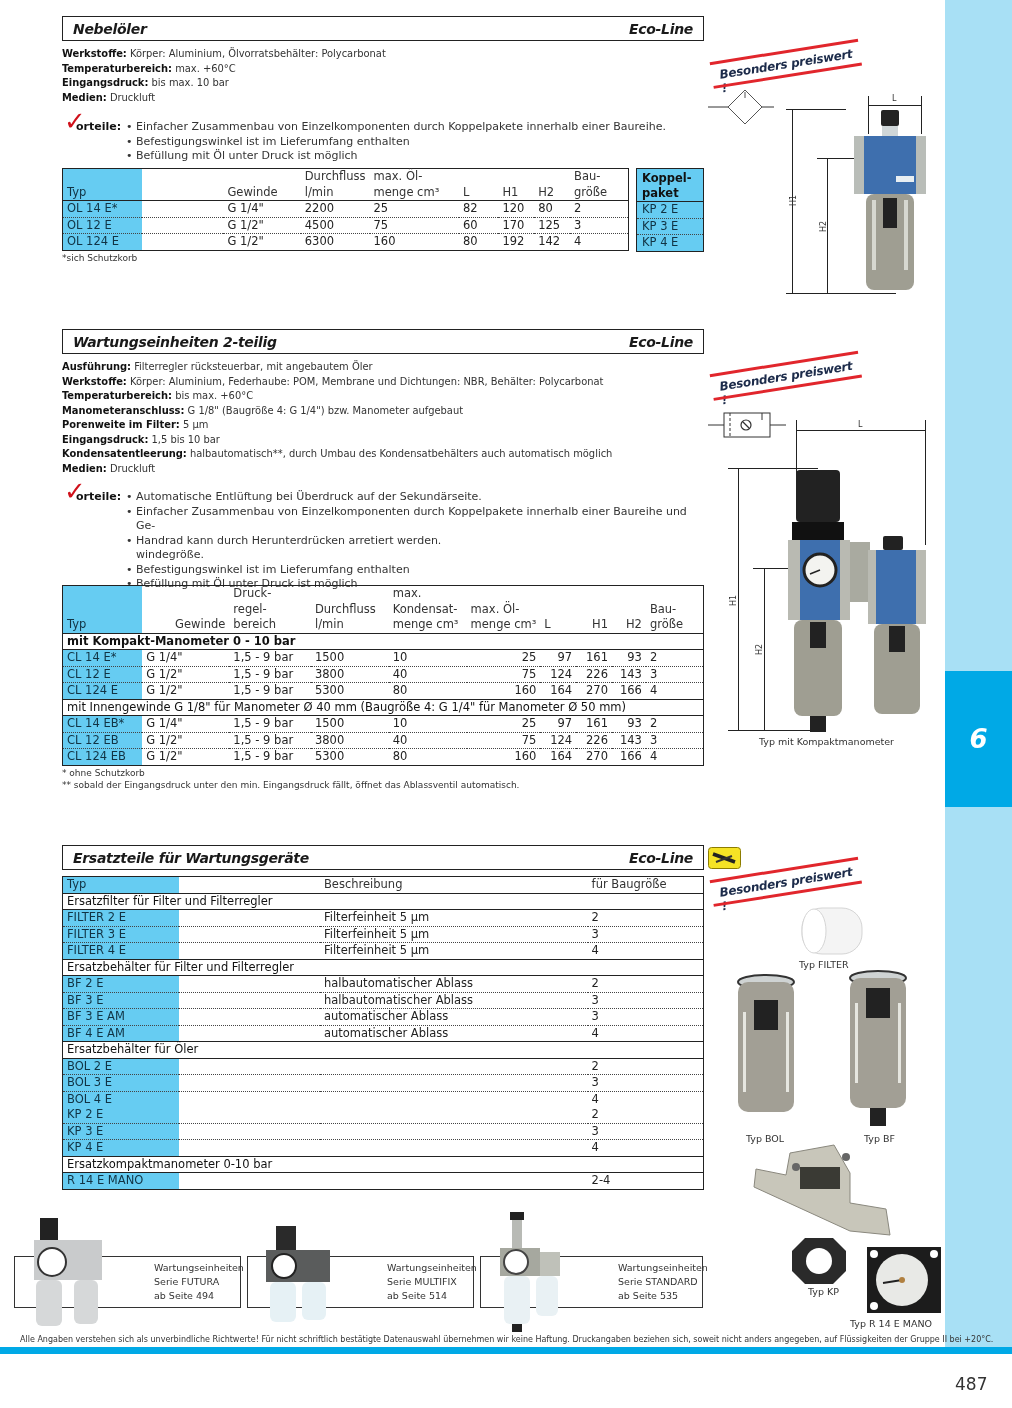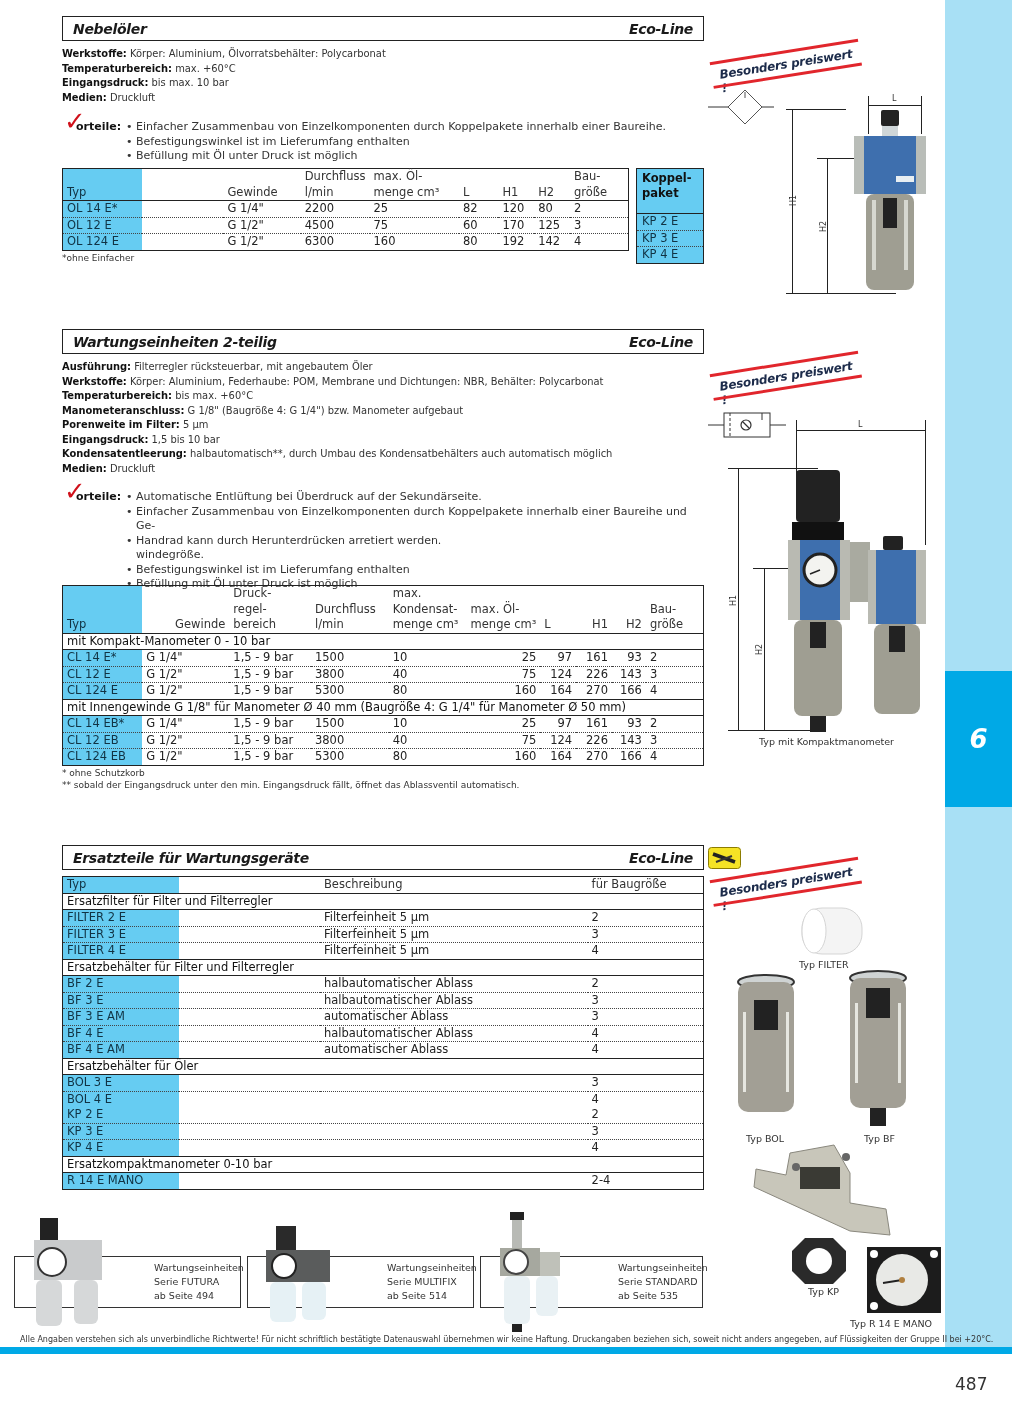--- a/index.html
+++ b/index.html
@@ -31,21 +31,21 @@
   .tbl td, .tbl th { padding: 0 4px; text-align: left; font-weight: normal; white-space: nowrap; line-height: 15.5px; color: #222; }
   .tbl th { vertical-align: bottom; color: #333; }
   .tbl .typ { background: #66ccf2; color: #113344; }
   .tbl tr.hdr th { border-bottom: 1.5px solid #222; }
   .tbl tr.data td { border-bottom: 1px dotted #444; }
   .tbl tr.data.last td { border-bottom: none; }
   .tbl tr.group td { font-weight: normal; color: #111; border-top: 1.5px solid #222; border-bottom: 1.5px solid #222; background: #fff; }
   .num-r { text-align: right !important; }
 
   .koppel { position: absolute; left: 636px; top: 168px; width: 68px; border: 1.5px solid #222; background: #66ccf2; font-size: 11.5px; }
-  .koppel .kh { font-weight: bold; line-height: 15px; padding: 2px 5px 12px; border-bottom: 1.5px solid #222; color: #111; }
+  .koppel .kh { font-weight: bold; line-height: 15px; padding: 2px 5px 0; border-bottom: 1.5px solid #222; color: #111; }
   .koppel .kr { line-height: 15.5px; padding: 0 5px; border-bottom: 1px dotted #444; color: #113344; }
   .koppel .kr:last-child { border-bottom: none; }
 
   .footnote { position: absolute; left: 62px; font-size: 9px; color: #333; line-height: 11px; }
 
   
   .banner { position: absolute; width: 150px; height: 30px; transform: rotate(-9deg); transform-origin: left center; }
   .banner .ln { position: absolute; left: 0; width: 150px; height: 3px; background: #e1262c; }
   .banner .txt { position: absolute; left: 8px; top: 7px; font-style: italic; font-weight: bold; font-size: 12px; color: #1c2b4a; font-family: "DejaVu Sans", sans-serif; letter-spacing: -0.3px; }
 
@@ -152,21 +152,21 @@
 </tbody>
   </table>
 
 <div class="koppel" data-name="koppelpaket-table">
   <div class="kh" data-name="koppel-header"><span>Koppel-</span><br><span>paket</span></div>
   <div class="kr" data-name="koppel-row">KP 2 E</div>
   <div class="kr" data-name="koppel-row">KP 3 E</div>
   <div class="kr" data-name="koppel-row">KP 4 E</div>
 </div>
 
-<div class="footnote" style="top:253px;" data-name="footnote">*ohne Einfacher</div>
+<div class="footnote" style="top:253px;" data-name="footnote">*sich Schutzkorb</div>
 
 <div class="banner" style="left:712px; top:62px;" data-name="promo-banner">
   <div class="ln" style="top:0;"></div>
   <span class="txt" data-name="promo-text">Besonders preiswert !</span>
   <div class="ln" style="top:24px;"></div>
 </div>
 <svg class="abs" style="left:706px; top:86px;" width="70" height="42" data-name="oiler-symbol-icon">
   <line x1="2" y1="21" x2="22" y2="21" stroke="#333" stroke-width="1"></line>
   <polygon points="22,21 39,4 56,21 39,38" fill="none" stroke="#555" stroke-width="1"></polygon>
   <line x1="56" y1="21" x2="68" y2="21" stroke="#333" stroke-width="1"></line>
@@ -248,21 +248,21 @@
     <th data-name="col-druckregelbereich"><span>Druck-</span><br><span>regel-</span><br><span>bereich</span></th>
     <th data-name="col-durchfluss"><span>Durchfluss</span><br><span>l/min</span></th>
     <th data-name="col-kondensatmenge"><span>max.</span><br><span>Kondensat-</span><br><span>menge cm³</span></th>
     <th data-name="col-oelmenge"><span>max. Öl-</span><br><span>menge cm³</span></th>
     <th data-name="col-l">L</th>
     <th class="num-r" data-name="col-h1">H1</th>
     <th class="num-r" data-name="col-h2">H2</th>
     <th data-name="col-baugroesse"><span>Bau-</span><br><span>größe</span></th>
   </tr>
   <tr class="group" data-name="table-group-row">
-        <td colspan="10" style="font-weight:400;margin-top:40px;">mit Kompakt-Manometer 0 - 10 bar</td>
+        <td colspan="10" style="font-weight:700;margin-top:40px;">mit Kompakt-Manometer 0 - 10 bar</td>
       </tr>
   <tr class="data" data-name="table-row">
     <td class="typ">CL 14 E*</td>
     <td>G 1/4"</td>
     <td>1,5 - 9 bar</td>
     <td>1500</td>
     <td>10</td>
     <td class="num-r">25</td>
     <td class="num-r">97</td>
     <td class="num-r">161</td>
@@ -444,35 +444,35 @@
         <td></td>
         <td>halbautomatischer Ablass</td>
         <td>3</td>
       </tr>
   <tr class="data" data-name="table-row">
         <td class="typ">BF 3 E AM</td>
         <td></td>
         <td>automatischer Ablass</td>
         <td>3</td>
       </tr>
-  <tr class="data" data-name="table-row">
-        <td class="typ">BF 4 E</td>
-        <td></td>
-        <td>halbautomatischer Ablass</td>
-        <td>4</td>
-      </tr>
   <tr class="data last" data-name="table-row">
         <td class="typ">BF 4 E AM</td>
         <td></td>
         <td>automatischer Ablass</td>
         <td>4</td>
       </tr>
 
   <tr class="group" data-name="table-group-row">
         <td colspan="4">Ersatzbehälter für Öler</td>
+      </tr>
+  <tr class="data" data-name="table-row">
+        <td class="typ">BOL 2 E</td>
+        <td></td>
+        <td></td>
+        <td>2</td>
       </tr>
   <tr class="data" data-name="table-row">
         <td class="typ">BOL 3 E</td>
         <td></td>
         <td></td>
         <td>3</td>
       </tr>
   <tr class="data last" data-name="table-row">
         <td class="typ">BOL 4 E</td>
         <td></td>

